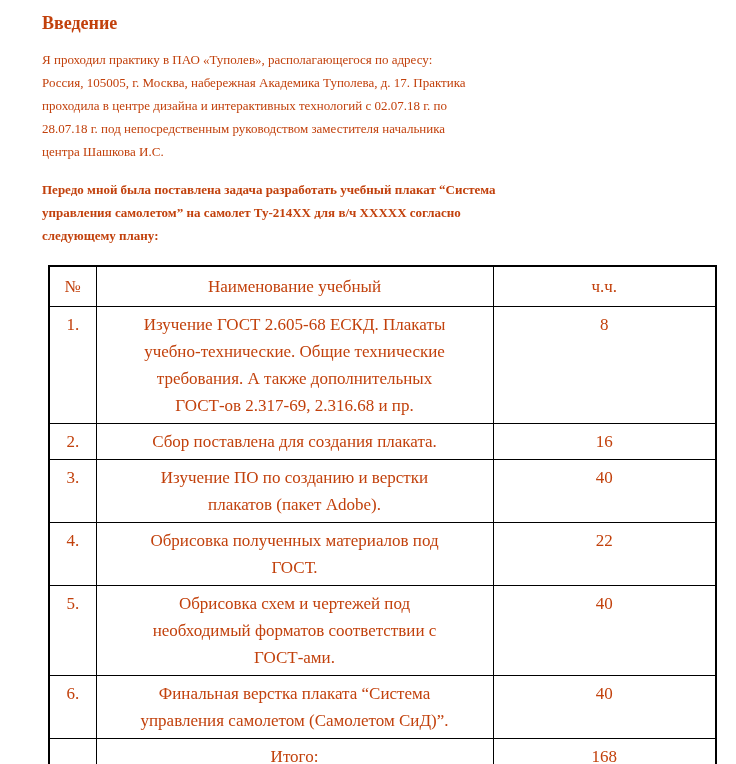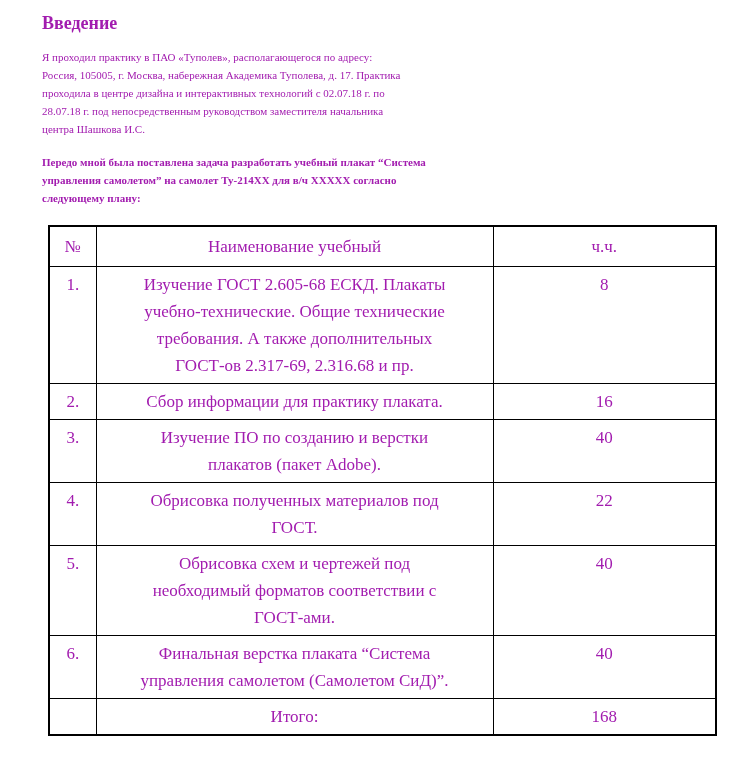--- a/index.html
+++ b/index.html
@@ -6,34 +6,34 @@
     margin: 0;
     padding: 0;
     background: #ffffff;
   }
   .page {
     position: relative;
     width: 736px;
     height: 764px;
     box-sizing: border-box;
     background: #ffffff;
-    color: #a21caf;
+    color: #c2410c;
     font-family: "Liberation Serif", "DejaVu Serif", serif;
     padding: 10px 20px 0 42px;
     overflow: hidden;
   }
   .heading {
     font-size: 18px;
     font-weight: bold;
     line-height: 22px;
     margin: 2px 0 14px 0;
   }
   .para {
-    font-size: 11px;
-    line-height: 18px;
+    font-size: 13px;
+    line-height: 23px;
     margin: 0 0 15px 0;
     max-width: 676px;
     white-space: pre-wrap;
   }
   .para.second {
     margin-bottom: 18px;
     font-weight: bold;
   }
   table.plan {
     border-collapse: collapse;
@@ -112,21 +112,21 @@
       <tr>
         <td class="num-cell">1.</td>
         <td class="name-cell">Изучение ГОСТ 2.605-68 ЕСКД. Плакаты
 учебно-технические. Общие технические
 требования. А также дополнительных
 ГОСТ-ов 2.317-69, 2.316.68 и пр.</td>
         <td class="hours-cell v-middle">8</td>
       </tr>
       <tr>
         <td class="num-cell">2.</td>
-        <td class="name-cell">Сбор информации для практику плаката.</td>
+        <td class="name-cell">Сбор поставлена для создания плаката.</td>
         <td class="hours-cell">16</td>
       </tr>
       <tr>
         <td class="num-cell">3.</td>
         <td class="name-cell">Изучение ПО по созданию и верстки
 плакатов (пакет Adobe).</td>
         <td class="hours-cell">40</td>
       </tr>
       <tr>
         <td class="num-cell">4.</td>

